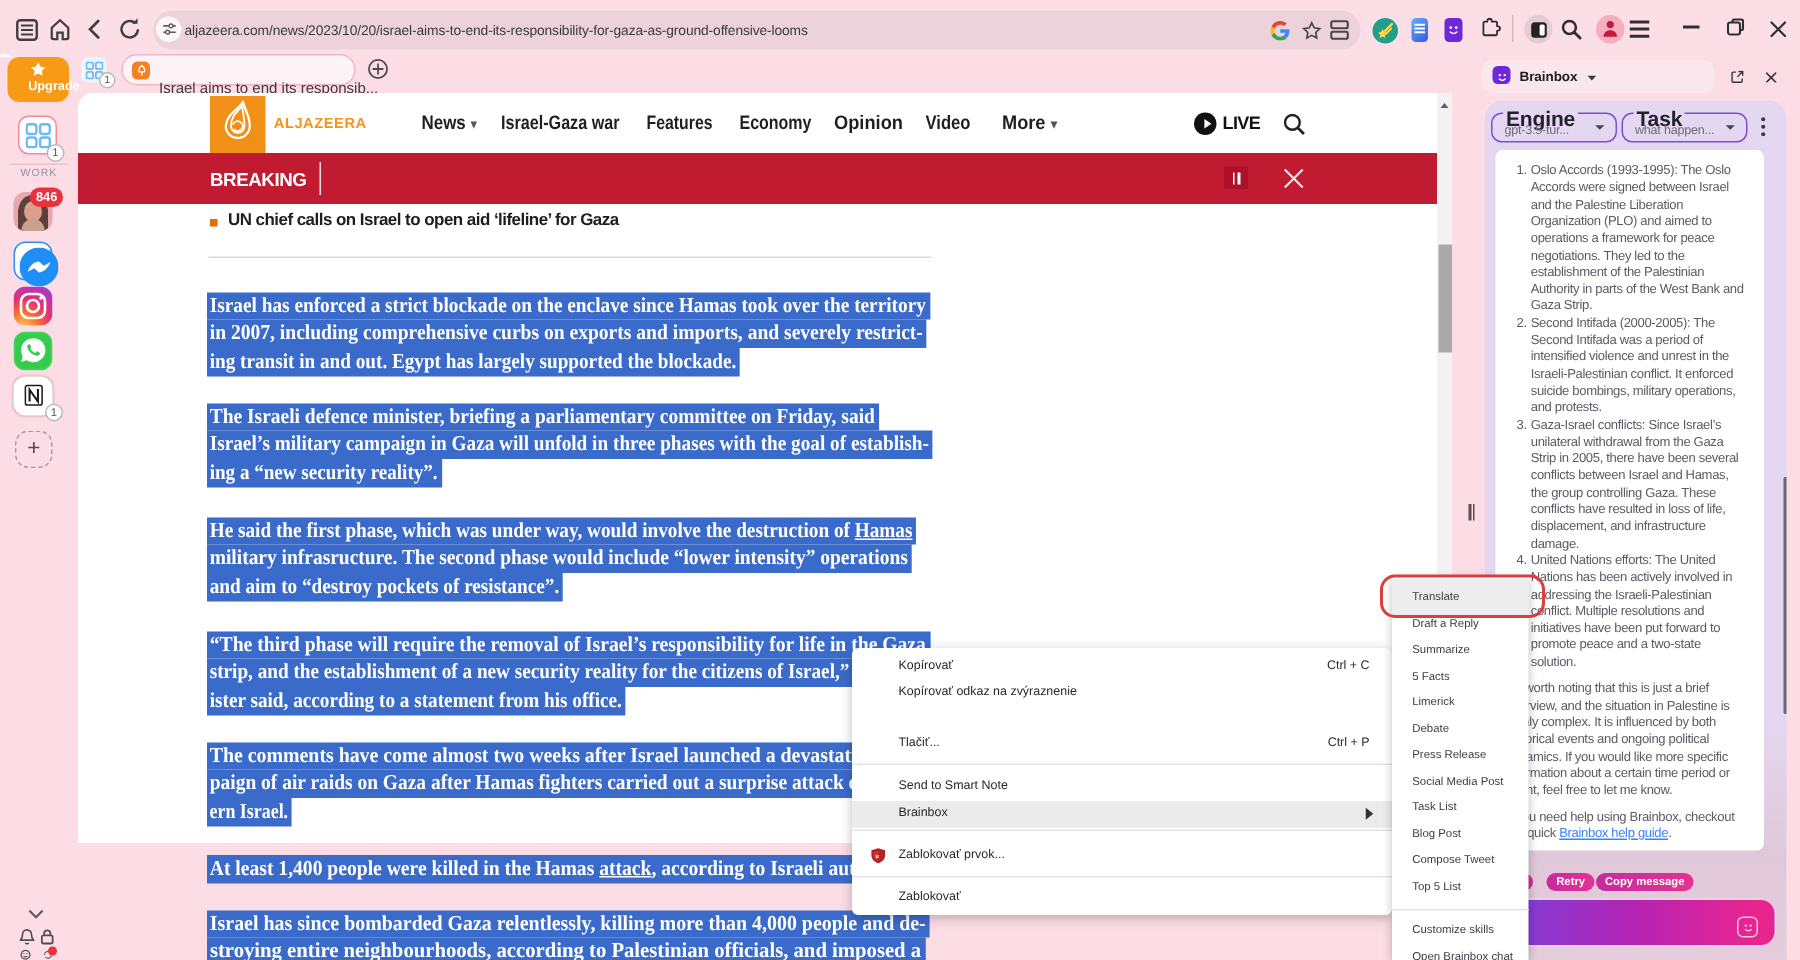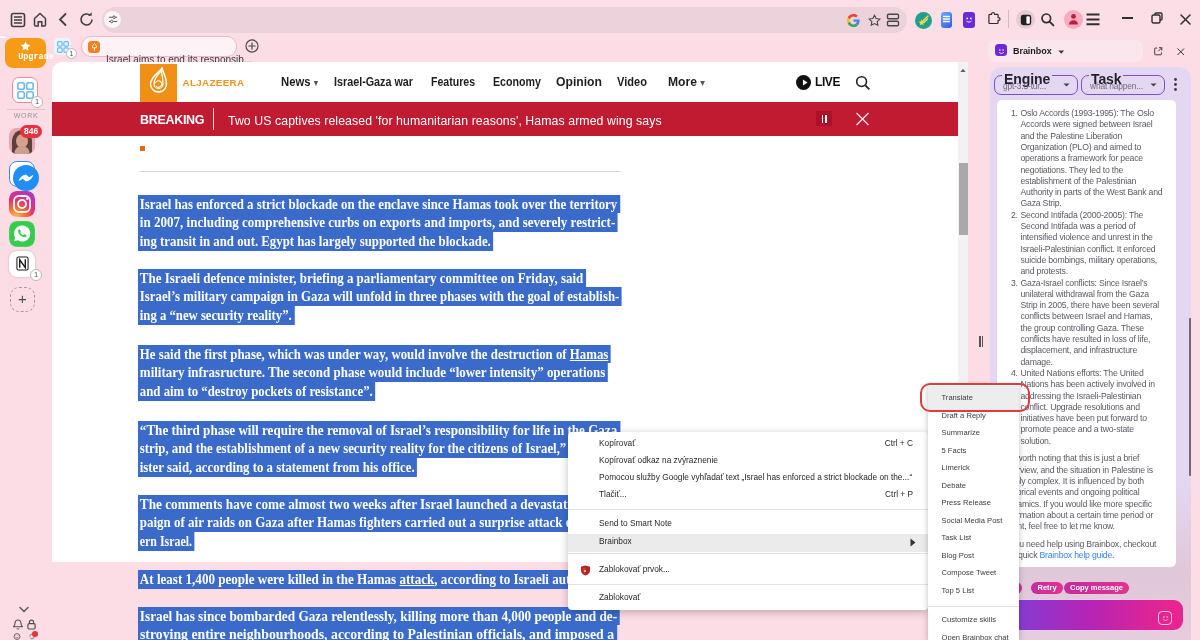--- a/index.html
+++ b/index.html
@@ -62,20 +62,21 @@
       <path d="M14 8.5a5.5 5.5 0 1 1-1.8-4.1" fill="none" stroke="#3f3f41" stroke-width="1.6"></path>
       <path d="M13.7 1.2v3.6h-3.6z" fill="#3f3f41"></path>
     </svg>
   <div id="urlpill"></div>
   <div class="abs" style="left:104px;top:11px;width:17px;height:17px;border-radius:50%;background:#fdf6f8"></div>
   <svg class="abs" style="left:108px;top:15px" width="10" height="9" viewBox="0 0 13 12">
       <path d="M1 3h5M9.5 3H12M1 8.6h2M7 8.6h5" stroke="#5b5b5e" stroke-width="1.4"></path>
       <circle cx="7.8" cy="3" r="1.7" fill="none" stroke="#5b5b5e" stroke-width="1.3"></circle>
       <circle cx="4.8" cy="8.6" r="1.7" fill="none" stroke="#5b5b5e" stroke-width="1.3"></circle>
     </svg>
+  <div id="urltxt">aljazeera.com/news/2023/10/20/israel-aims-to-end-its-responsibility-for-gaza-as-ground-offensive-looms</div>
 
   <svg class="abs" style="left:847px;top:14px" width="13" height="13" viewBox="0 0 48 48">
       <path fill="#EA4335" d="M24 9.5c3.5 0 6.6 1.2 9.1 3.6l6.8-6.8C35.8 2.4 30.3 0 24 0 14.6 0 6.5 5.4 2.6 13.2l7.9 6.2C12.4 13.4 17.7 9.5 24 9.5z"></path>
       <path fill="#4285F4" d="M46.5 24.5c0-1.6-.1-3.1-.4-4.5H24v9h12.7c-.6 2.9-2.2 5.4-4.7 7.1l7.6 5.9c4.4-4.1 6.9-10.2 6.9-17.5z"></path>
       <path fill="#FBBC05" d="M10.5 28.6A14.5 14.5 0 0 1 9.7 24c0-1.6.3-3.1.8-4.6l-7.9-6.2A24 24 0 0 0 0 24c0 3.9.9 7.5 2.6 10.8z"></path>
       <path fill="#34A853" d="M24 48c6.5 0 11.9-2.1 15.9-5.8l-7.6-5.9c-2.1 1.4-4.9 2.3-8.3 2.3-6.3 0-11.6-4.2-13.5-9.9l-7.9 6.1C6.5 42.6 14.6 48 24 48z"></path>
     </svg>
   <svg class="abs" style="left:867px;top:13px" width="15" height="15" viewBox="0 0 24 24">
       <path d="M12 3.5l2.6 5.3 5.9.9-4.2 4.1 1 5.8L12 16.9l-5.2 2.7 1-5.8-4.3-4.1 5.9-.9z" fill="none" stroke="#474747" stroke-width="1.8"></path>
     </svg>
@@ -154,21 +155,21 @@
       <circle cx="9.5" cy="9.5" r="8.2" fill="none" stroke="#4b4b4d" stroke-width="1.6"></circle>
       <path d="M9.5 5.2v8.6M5.2 9.5h8.6" stroke="#4b4b4d" stroke-width="1.6" stroke-linecap="round"></path>
     </svg>
 </div>
 <div class="abs" id="sidebar">
 
   <div class="abs" style="left:5px;top:0px;width:41px;height:30px;border-radius:8px;background:#f79a15;"></div>
   <svg class="abs" style="left:20px;top:3px" width="11" height="11" viewBox="0 0 12 12">
       <path d="M6 0.5l1.6 3.2 3.6.6-2.6 2.5.6 3.6L6 8.7l-3.2 1.7.6-3.6L.8 4.3l3.6-.6z" fill="#fff"></path>
     </svg>
-  <div class="abs" style="left:5px;top:14px;width:62px;text-align:center;font-size:8.5px;font-weight:700;color:#fff;font-family:Liberation Mono, monospace;">Upgrade</div>
+  <div class="abs" style="left:5px;top:14px;width:62px;text-align:center;font-size:8.5px;font-weight:700;color:#fff;">Upgrade</div>
 
   <div class="abs" style="left:12px;top:39px;width:24px;height:24px;border-radius:7px;background:#fff;border:1.5px solid #f2889f;"></div>
   <svg class="abs" style="left:17px;top:44px" width="17" height="17" viewBox="0 0 17 17">
       <rect x="0.8" y="0.8" width="6.5" height="6.5" rx="1.8" fill="none" stroke="#6fb9ee" stroke-width="1.6"></rect>
       <rect x="9.7" y="0.8" width="6.5" height="6.5" rx="1.8" fill="none" stroke="#6fb9ee" stroke-width="1.6"></rect>
       <rect x="0.8" y="9.7" width="6.5" height="6.5" rx="1.8" fill="none" stroke="#6fb9ee" stroke-width="1.6"></rect>
       <rect x="9.7" y="9.7" width="6.5" height="6.5" rx="1.8" fill="none" stroke="#6fb9ee" stroke-width="1.6"></rect>
     </svg>
   <div class="abs" style="left:31px;top:58px;width:10px;height:10px;border-radius:50%;background:#fff;border:0.5px solid #b9b9bb;font-size:7.5px;color:#555;text-align:center;line-height:10px;">1</div>
   <div class="abs" style="left:7px;top:71px;width:38px;height:1px;background:#e8c3cd;"></div>
@@ -276,29 +277,29 @@
     </svg>
   <div class="abs" style="left:763px;top:13px;font-size:12px;font-weight:700;letter-spacing:-0.4px;color:#111;">LIVE</div>
   <svg class="abs" style="left:803px;top:13px" width="16" height="16" viewBox="0 0 17 17">
       <circle cx="7" cy="7" r="5.2" fill="none" stroke="#222" stroke-width="1.7"></circle>
       <path d="M11 11l4.2 4.2" stroke="#222" stroke-width="1.9"></path>
     </svg>
 
   <div id="redbar"></div>
   <div class="abs" style="left:88px;top:51px;font-size:12.5px;font-weight:700;letter-spacing:-0.3px;color:#fff;">BREAKING</div>
   <div class="abs" style="left:161px;top:46px;width:1px;height:22px;background:rgba(255,255,255,.85);"></div>
-  <div class="abs" style="left:176px;top:52px;font-size:12.3px;letter-spacing:0.08px;color:#fff;">Two US captives released 'for humanitarian reasons', Hamas armed wing says</div>
   <div class="abs" style="left:764px;top:49px;width:16px;height:15px;background:#ad1128;"></div>
   <div class="abs" style="left:769.5px;top:52.5px;width:1.8px;height:8px;background:#fff;"></div>
   <div class="abs" style="left:772.8px;top:52.5px;width:1.8px;height:8px;background:#fff;"></div>
   <svg class="abs" style="left:802px;top:48.5px" width="17" height="16" viewBox="0 0 16 16">
       <path d="M2 2l12 12M14 2 2 14" stroke="#ffe3e8" stroke-width="1.4"></path>
     </svg>
 
   <div class="abs" style="left:88px;top:84px;width:5px;height:5px;background:#e66a00;"></div>
+  <div class="abs" style="left:100px;top:79px;font-size:11.3px;font-weight:700;letter-spacing:-0.35px;color:#1e1e1e;">UN chief calls on Israel to open aid ‘lifeline’ for Gaza</div>
   <div class="abs" style="left:87px;top:109px;width:482px;height:1px;background:#d9d9d9;"></div>
 
   <div class="pline" id="l11" style="top:132.6px;transform:scaleX(0.9065);transform-origin:0 50%">Israel has enforced a strict blockade on the enclave since Hamas took over the territory</div>
   <div class="pline" id="l12" style="top:151.4px;transform:scaleX(0.9187);transform-origin:0 50%">in 2007, including comprehensive curbs on exports and imports, and severely restrict-</div>
   <div class="pline" id="l13" style="top:170.2px;transform:scaleX(0.9013);transform-origin:0 50%">ing transit in and out. Egypt has largely supported the blockade.</div>
   <div class="pline" id="l21" style="top:206.6px;transform:scaleX(0.9144);transform-origin:0 50%">The Israeli defence minister, briefing a parliamentary committee on Friday, said</div>
   <div class="pline" id="l22" style="top:225.4px;transform:scaleX(0.9039);transform-origin:0 50%">Israel’s military campaign in Gaza will unfold in three phases with the goal of establish-</div>
   <div class="pline" id="l23" style="top:244.2px;transform:scaleX(0.8959);transform-origin:0 50%">ing a “new security reality”.</div>
   <div class="pline" id="l31" style="top:282.6px;transform:scaleX(0.9037);transform-origin:0 50%">He said the first phase, which was under way, would involve the destruction of <span style="text-decoration:underline">Hamas</span></div>
   <div class="pline" id="l32" style="top:301.4px;transform:scaleX(0.9140);transform-origin:0 50%">military infrasructure. The second phase would include “lower intensity” operations</div>
@@ -386,53 +387,52 @@
   <div class="bl" style="left:30.5px;top:233.1px">Strip in 2005, there have been several</div>
   <div class="bl" style="left:30.5px;top:244.4px">conflicts between Israel and Hamas,</div>
   <div class="bl" style="left:30.5px;top:255.7px">the group controlling Gaza. These</div>
   <div class="bl" style="left:30.5px;top:267.0px">conflicts have resulted in loss of life,</div>
   <div class="bl" style="left:30.5px;top:278.3px">displacement, and infrastructure</div>
   <div class="bl" style="left:30.5px;top:289.6px">damage.</div>
   <div class="bl" style="left:21px;top:300.9px">4.</div>
   <div class="bl" style="left:30.5px;top:300.9px">United Nations efforts: The United</div>
   <div class="bl" style="left:30.5px;top:312.2px">Nations has been actively involved in</div>
   <div class="bl" style="left:30.5px;top:323.5px">addressing the Israeli-Palestinian</div>
-  <div class="bl" style="left:30.5px;top:334.8px">conflict. Upgrade resolutions and</div>
+  <div class="bl" style="left:30.5px;top:334.8px">conflict. Multiple resolutions and</div>
   <div class="bl" style="left:30.5px;top:346.1px">initiatives have been put forward to</div>
   <div class="bl" style="left:30.5px;top:357.4px">promote peace and a two-state</div>
   <div class="bl" style="left:30.5px;top:368.7px">solution.</div>
   <div class="bl" style="left:14px;top:386.4px">It’s worth noting that this is just a brief</div>
   <div class="bl" style="left:14px;top:397.7px">overview, and the situation in Palestine is</div>
   <div class="bl" style="left:14px;top:409.0px">highly complex. It is influenced by both</div>
   <div class="bl" style="left:14px;top:420.3px">historical events and ongoing political</div>
   <div class="bl" style="left:14px;top:431.6px">dynamics. If you would like more specific</div>
   <div class="bl" style="left:14px;top:442.9px">information about a certain time period or</div>
   <div class="bl" style="left:14px;top:454.2px">event, feel free to let me know.</div>
   <div class="bl" style="left:14px;top:471.5px">If you need help using Brainbox, checkout</div>
-  <div class="bl" style="left:14px;top:482.8px">our quick <span style="color:#3b82f6;">Brainbox help guide</span>.</div>
+  <div class="bl" style="left:14px;top:482.8px">our quick <span style="color:#3b82f6;text-decoration:underline">Brainbox help guide</span>.</div>
 
   <div class="abs" style="left:20px;top:515px;width:12px;height:12px;border-radius:50%;background:#d12f97;"></div>
   <div class="abs" style="left:41px;top:515px;height:12px;border-radius:6px;background:linear-gradient(90deg,#c62ba0,#e23390);color:#fff;font-size:7.5px;font-weight:700;line-height:12px;padding:0 6.5px;">Retry</div>
   <div class="abs" style="left:74px;top:515px;height:12px;border-radius:6px;background:linear-gradient(90deg,#c62ba0,#e23390);color:#fff;font-size:7.5px;font-weight:700;line-height:12px;padding:0 6px;">Copy message</div>
 
   <div class="abs" style="left:13px;top:532px;width:181px;height:32px;border-radius:10px;background:linear-gradient(90deg,#7d3fd9,#b524b4 48%,#e8258f 92%);border:1.5px solid rgba(255,255,255,.75);box-sizing:border-box;"></div>
   <div class="abs" style="left:168px;top:544px;width:12px;height:12px;border-radius:4px;border:1.2px solid #f3c7e3;"></div>
   <svg class="abs" style="left:170.5px;top:546.5px" width="9" height="9" viewBox="0 0 10 10">
       <circle cx="3.2" cy="3.4" r="0.9" fill="#f3c7e3"></circle>
       <circle cx="6.8" cy="3.4" r="0.9" fill="#f3c7e3"></circle>
       <path d="M2.8 6.3c1.3 1.2 3.1 1.2 4.4 0" stroke="#f3c7e3" stroke-width="1" fill="none" stroke-linecap="round"></path>
     </svg>
 
   <div class="abs" style="left:199px;top:251px;width:2.5px;height:158px;border-radius:1px;background:#6f6873;"></div>
 </div>
 <div class="abs" id="menu">
   <div class="mi" style="top:5.5px">Kopírovať</div>
     <div class="msc" style="top:5.5px">Ctrl + C</div>
   <div class="mi" style="top:22.8px">Kopírovať odkaz na zvýraznenie</div>
-  <div class="mi" style="top:40.3px;">Pomocou služby Google vyhľadať text „Israel has enforced a strict blockade on the...“</div>
   <div class="mi" style="top:57.4px">Tlačiť...</div>
     <div class="msc" style="top:57.4px">Ctrl + P</div>
   <div class="msep" style="top:77px"></div>
   <div class="mi" style="top:86px">Send to Smart Note</div>
   <div class="abs" style="left:0;top:102px;width:360px;height:17.5px;background:#ebebeb;"></div>
   <div class="mi" style="top:103.9px">Brainbox</div>
   <svg class="abs" style="left:342px;top:106px" width="6" height="9" viewBox="0 0 6 9">
       <path d="M0.5 0.5 5.5 4.5 0.5 8.5z" fill="#333"></path>
     </svg>
   <div class="msep" style="top:121px"></div>

